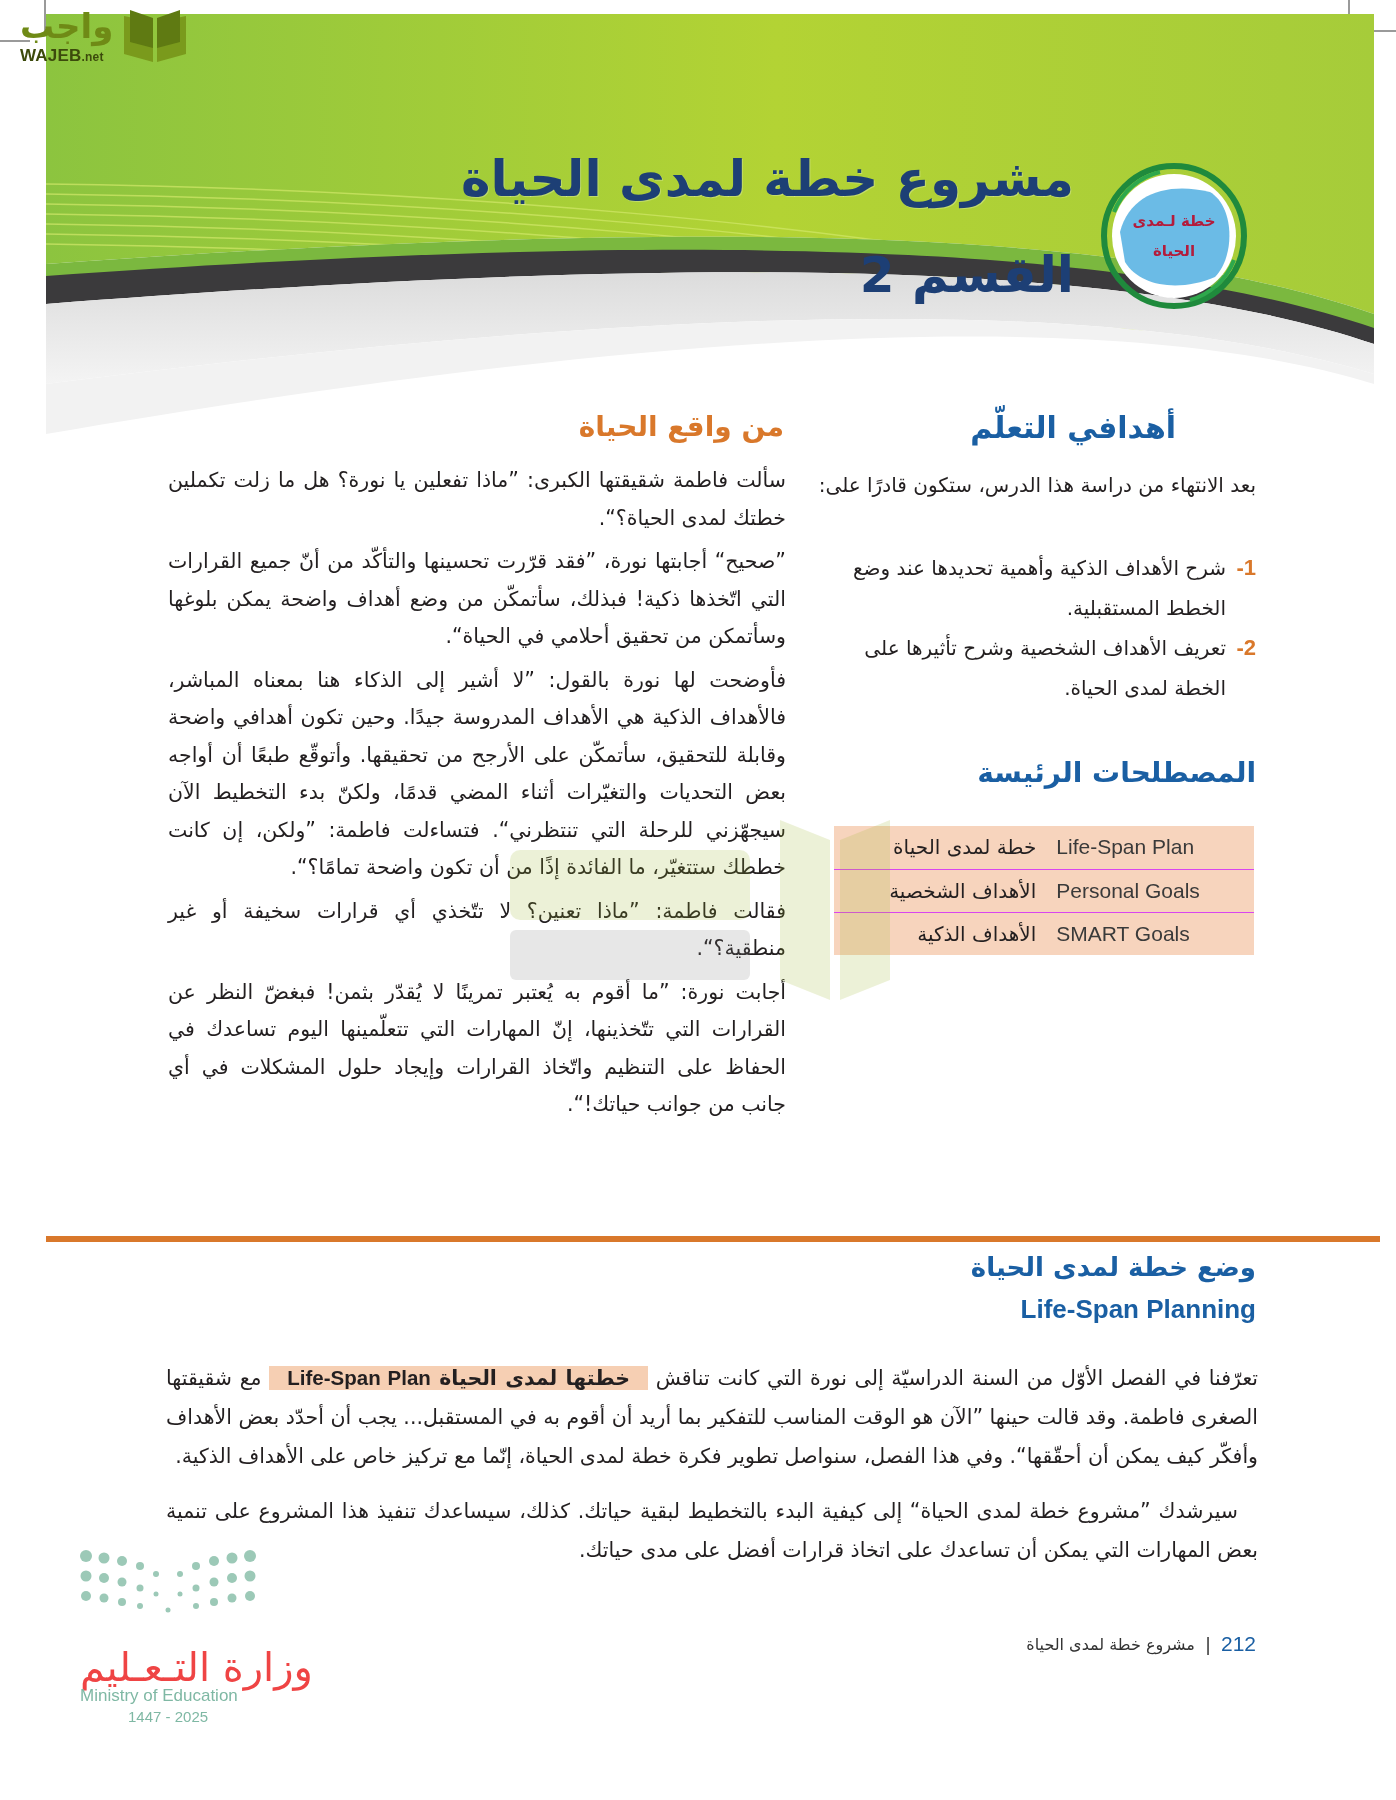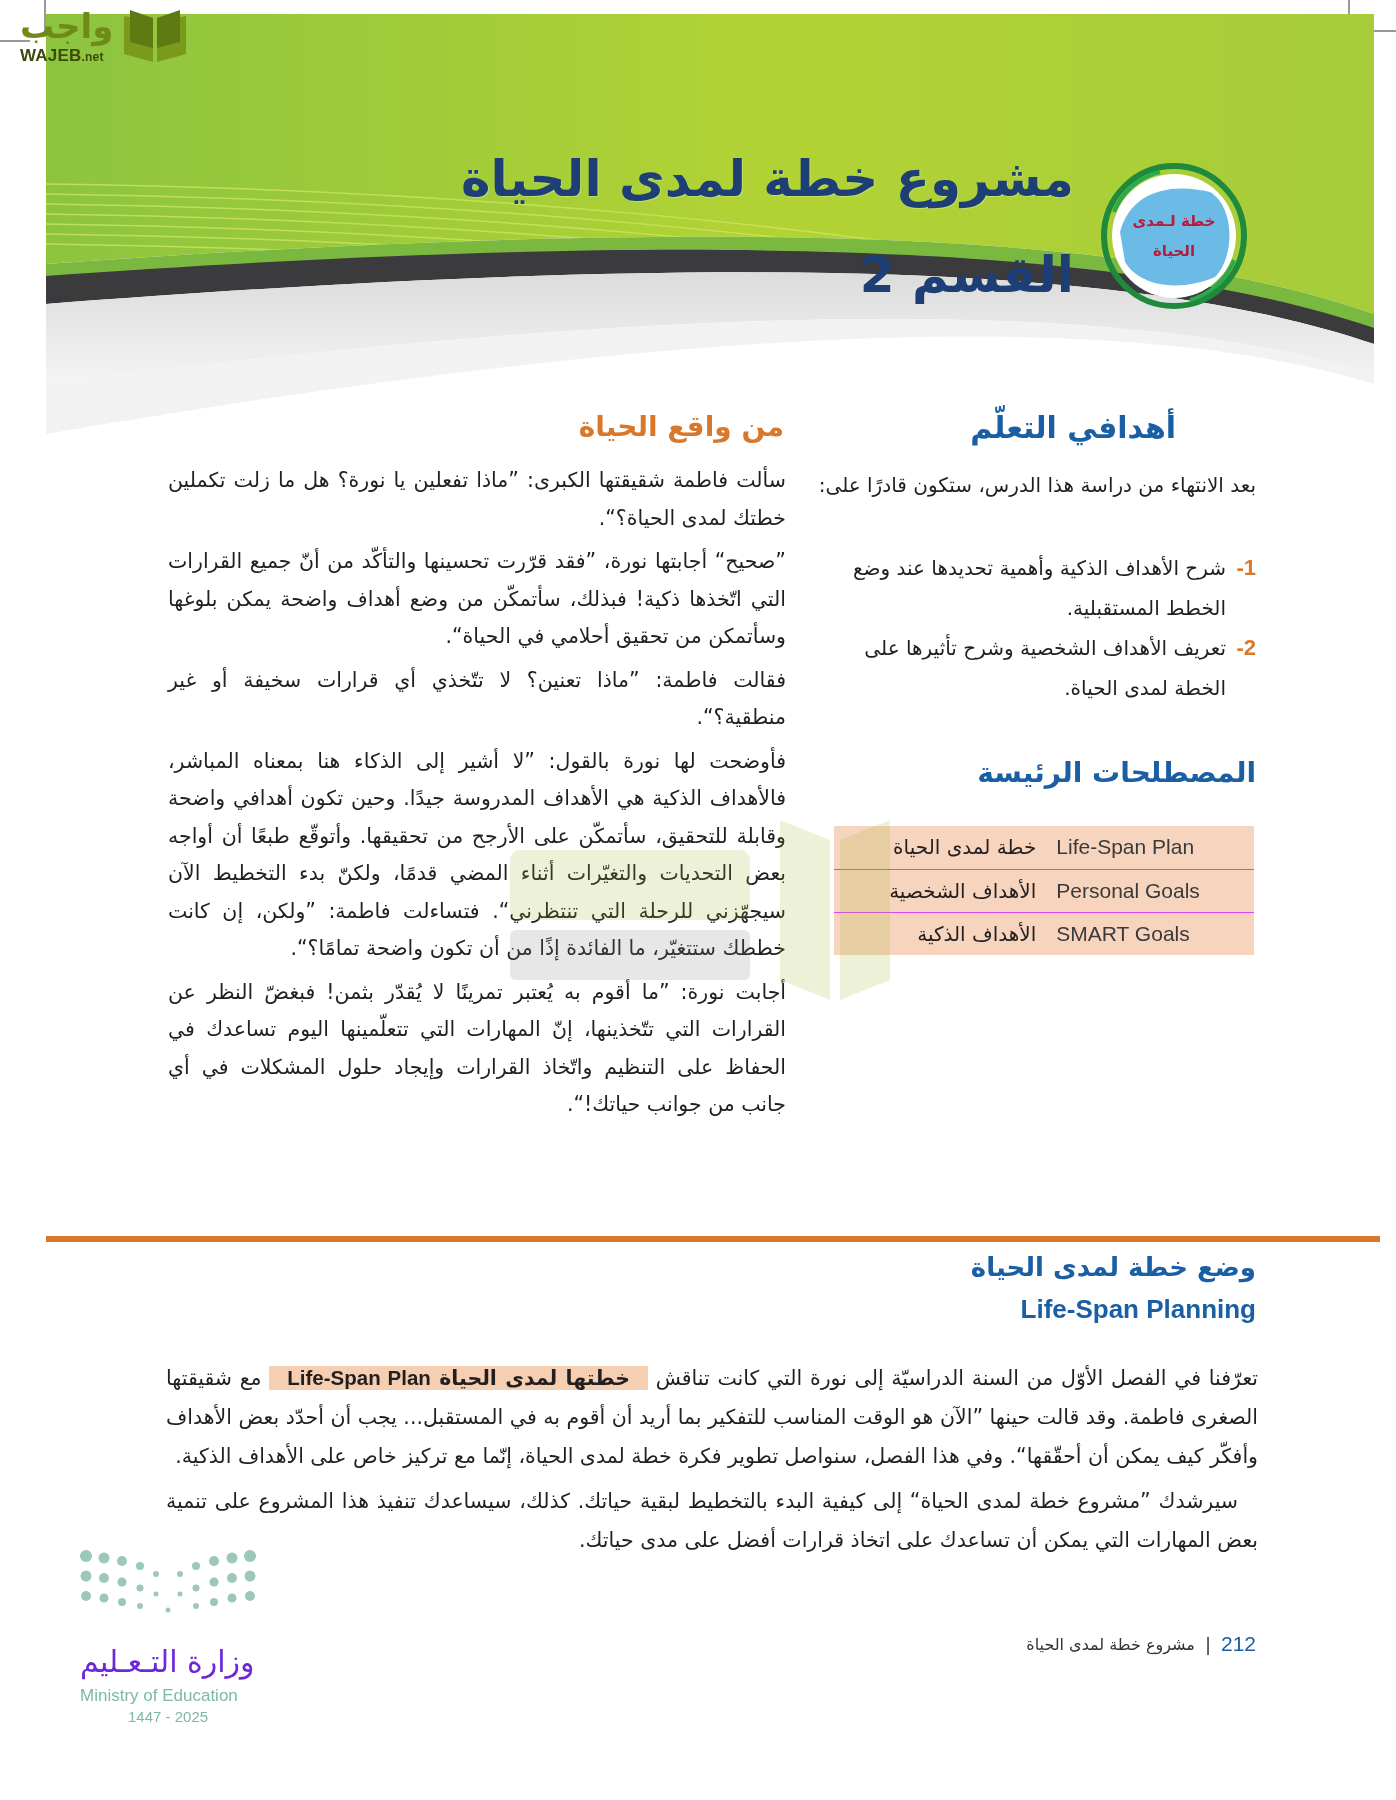--- a/index.html
+++ b/index.html
@@ -49,27 +49,27 @@
   .watermark { position: absolute; left: 480px; top: 810px; opacity: 0.18; pointer-events: none; }
 
   
   .divider { position: absolute; left: 46px; top: 1236px; width: 1334px; height: 6px; background: #d9782b; }
 
   
   .sec-title-ar { position: absolute; right: 140px; top: 1252px; font-family: "DejaVu Sans", sans-serif; font-weight: bold; font-size: 26px; color: #1a5fa3; direction: rtl; white-space: nowrap; }
   .sec-title-en { position: absolute; right: 140px; top: 1294px; font-family: "Liberation Sans", sans-serif; font-weight: bold; font-size: 26px; color: #1a5fa3; direction: ltr; white-space: nowrap; }
   .sec-body { position: absolute; left: 166px; top: 1358px; width: 1092px; direction: rtl; text-align: justify; }
   .sec-body p { font-size: 20.5px; line-height: 39px; color: #231f20; text-align-last: right; }
-  .sec-body p + p { margin-top: 6px; text-indent: 20px; }
+  .sec-body p + p { margin-top: 16px; text-indent: 20px; }
   .hl { background: #f6cfb3; font-weight: bold; padding: 0 18px; }
   .hl .en { font-family: "Liberation Sans", sans-serif; direction: ltr; unicode-bidi: isolate; }
 
   
   .moe { position: absolute; left: 78px; top: 1548px; width: 200px; height: 180px; }
-  .moe-ar { position: absolute; left: 80px; top: 1644px; font-family: "DejaVu Sans", sans-serif; font-size: 30px; color: #6d28d9; direction: rtl; white-space: nowrap; }
+  .moe-ar { position: absolute; left: 80px; top: 1644px; font-family: "DejaVu Sans", sans-serif; font-size: 40px; color: #ef4444; direction: rtl; white-space: nowrap; }
   .moe-en { position: absolute; left: 80px; top: 1686px; font-family: "Liberation Sans", sans-serif; font-size: 17px; color: #7fb8a4; white-space: nowrap; }
   .moe-year { position: absolute; left: 80px; top: 1708px; font-family: "Liberation Sans", sans-serif; font-size: 15px; color: #7fb8a4; white-space: nowrap; margin-left: 48px; }
 
   .page-foot { position: absolute; right: 140px; top: 1632px; direction: rtl; white-space: nowrap; display: flex; align-items: center; gap: 10px; }
   .page-num { font-family: "Liberation Sans", sans-serif; font-size: 21px; color: #1a5fa3; }
   .page-sep { font-size: 18px; color: #333; }
   .page-label { font-size: 16px; color: #333; }
 </style>
 </head>
 <body>
@@ -164,22 +164,22 @@
     <td class="en">SMART Goals</td>
     <td class="ar">الأهداف الذكية</td>
   </tr>
 </tbody>
   </table>
 
 <h2 class="story-title">من واقع الحياة</h2>
 <div class="story">
   <p>سألت فاطمة شقيقتها الكبرى: ”ماذا تفعلين يا نورة؟ هل ما زلت تكملين خطتك لمدى الحياة؟“.</p>
   <p>”صحيح“ أجابتها نورة، ”فقد قرّرت تحسينها والتأكّد من أنّ جميع القرارات التي اتّخذها ذكية! فبذلك، سأتمكّن من وضع أهداف واضحة يمكن بلوغها وسأتمكن من تحقيق أحلامي في الحياة“.</p>
+  <p>فأوضحت لها نورة بالقول: ”لا أشير إلى الذكاء هنا بمعناه المباشر، فالأهداف الذكية هي الأهداف المدروسة جيدًا. وحين تكون أهدافي واضحة وقابلة للتحقيق، سأتمكّن على الأرجح من تحقيقها. وأتوقّع طبعًا أن أواجه بعض التحديات والتغيّرات أثناء المضي قدمًا، ولكنّ بدء التخطيط الآن سيجهّزني للرحلة التي تنتظرني“. فتساءلت فاطمة: ”ولكن، إن كانت خططك ستتغيّر، ما الفائدة إذًا من أن تكون واضحة تمامًا؟“.</p>
   <p>فقالت فاطمة: ”ماذا تعنين؟ لا تتّخذي أي قرارات سخيفة أو غير منطقية؟“.</p>
-  <p>فأوضحت لها نورة بالقول: ”لا أشير إلى الذكاء هنا بمعناه المباشر، فالأهداف الذكية هي الأهداف المدروسة جيدًا. وحين تكون أهدافي واضحة وقابلة للتحقيق، سأتمكّن على الأرجح من تحقيقها. وأتوقّع طبعًا أن أواجه بعض التحديات والتغيّرات أثناء المضي قدمًا، ولكنّ بدء التخطيط الآن سيجهّزني للرحلة التي تنتظرني“. فتساءلت فاطمة: ”ولكن، إن كانت خططك ستتغيّر، ما الفائدة إذًا من أن تكون واضحة تمامًا؟“.</p>
   <p>أجابت نورة: ”ما أقوم به يُعتبر تمرينًا لا يُقدّر بثمن! فبغضّ النظر عن القرارات التي تتّخذينها، إنّ المهارات التي تتعلّمينها اليوم تساعدك في الحفاظ على التنظيم واتّخاذ القرارات وإيجاد حلول المشكلات في أي جانب من جوانب حياتك!“.</p>
 </div>
 
 <svg class="watermark" width="480" height="200" viewBox="0 0 480 200">
   <path d="M300 10 L350 30 L350 190 L300 170 Z" fill="#9bb52a"></path>
   <path d="M410 10 L360 30 L360 190 L410 170 Z" fill="#9bb52a"></path>
   <rect x="30" y="40" width="240" height="70" rx="10" fill="#9bb52a"></rect>
   <rect x="30" y="120" width="240" height="50" rx="6" fill="#7d7d7d"></rect>
 </svg>
 

